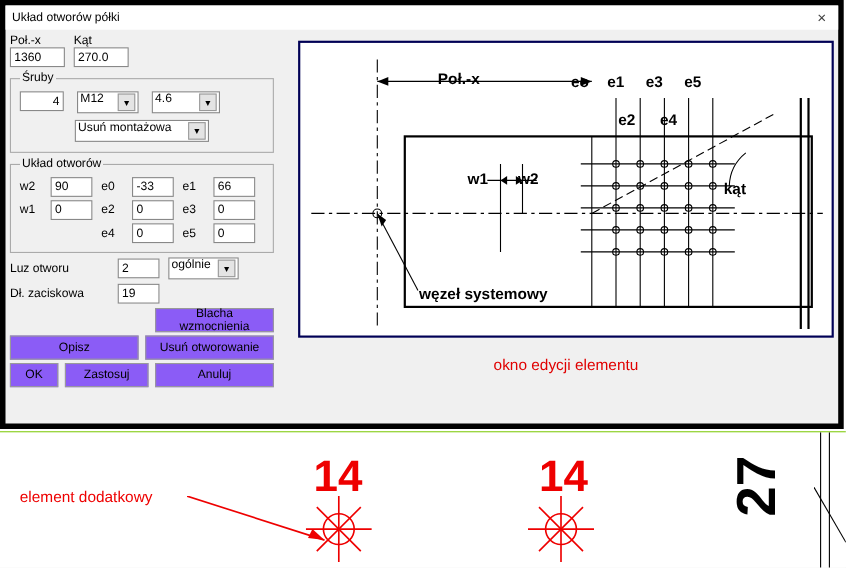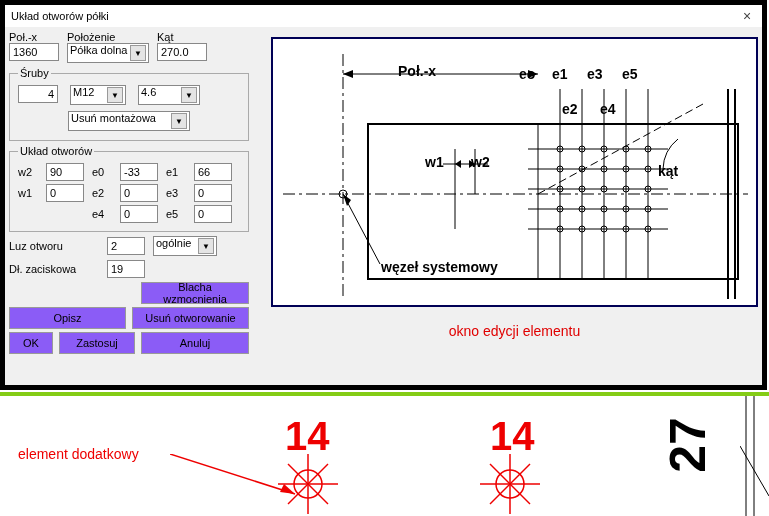--- a/index.html
+++ b/index.html
@@ -56,21 +56,21 @@
   .btnright { display: flex; justify-content: flex-end; margin-top: 3px; }
 
   .diagram {
     width: 487px; height: 270px; border: 2px solid #005; background: #fff; position: relative;
     overflow: hidden;
   }
   .redlabel { color: #e00000; font-size: 14px; text-align: center; margin-top: 16px; }
 
   .bottomarea {
     position: absolute; left: 0; top: 392px; width: 769px; height: 124px;
-    background: #fff; border-top: 4px solid #84cc16;
+    background: #fff; border-top: 1px solid #84cc16;
   }
   .big14 { position:absolute; color:#e00; font-size:40px; font-weight:bold; }
   .big27 { position:absolute; color:#000; font-size:50px; font-weight:bold; transform: rotate(-90deg); }
   .crosshair { position:absolute; width:60px; height:60px; }
   .crosshair svg { width:60px; height:60px; }
   .elemlabel { position:absolute; color:#e00; font-size:14px; }
   .arrow-line { position:absolute; }
 
   .diaglabel { position:absolute; font-size:14px; font-weight:bold; color:#000; }
 </style>
@@ -83,24 +83,20 @@
     <span class="close">×</span>
   </div>
 
   <div class="content">
     <div class="leftpanel">
 
       <div class="row">
         <div class="field">
           <label>Poł.-x</label>
           <input class="inp" style="width: 50px;" value="1360">
-        </div>
-        <div class="field">
-          <label>Położenie</label>
-          <div class="sel" style="width:82px">Półka dolna</div>
         </div>
         <div class="field">
           <label>Kąt</label>
           <input class="inp" style="width: 50px;" value="270.0">
         </div>
       </div>
 
       <fieldset>
         <legend>Śruby</legend>
         <div class="row" style="justify-content:flex-start; gap:12px;">

